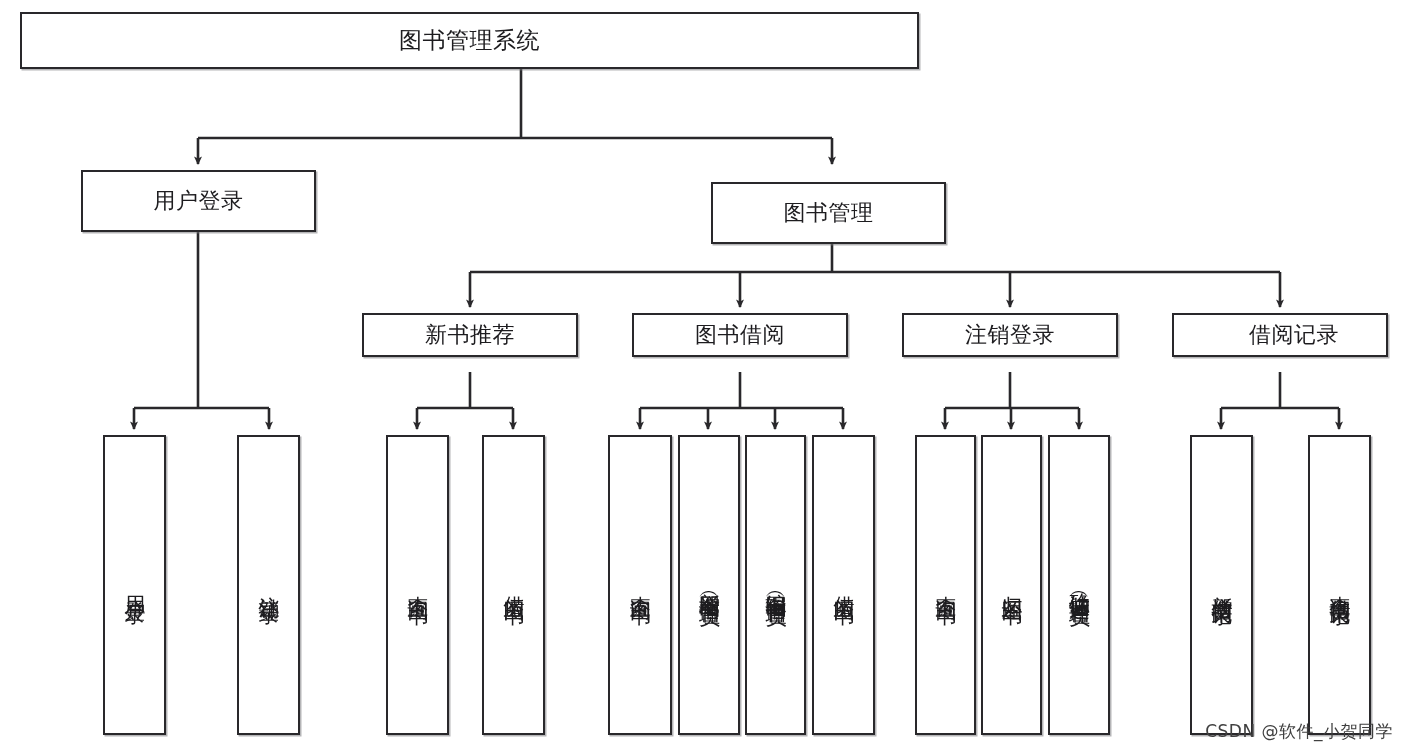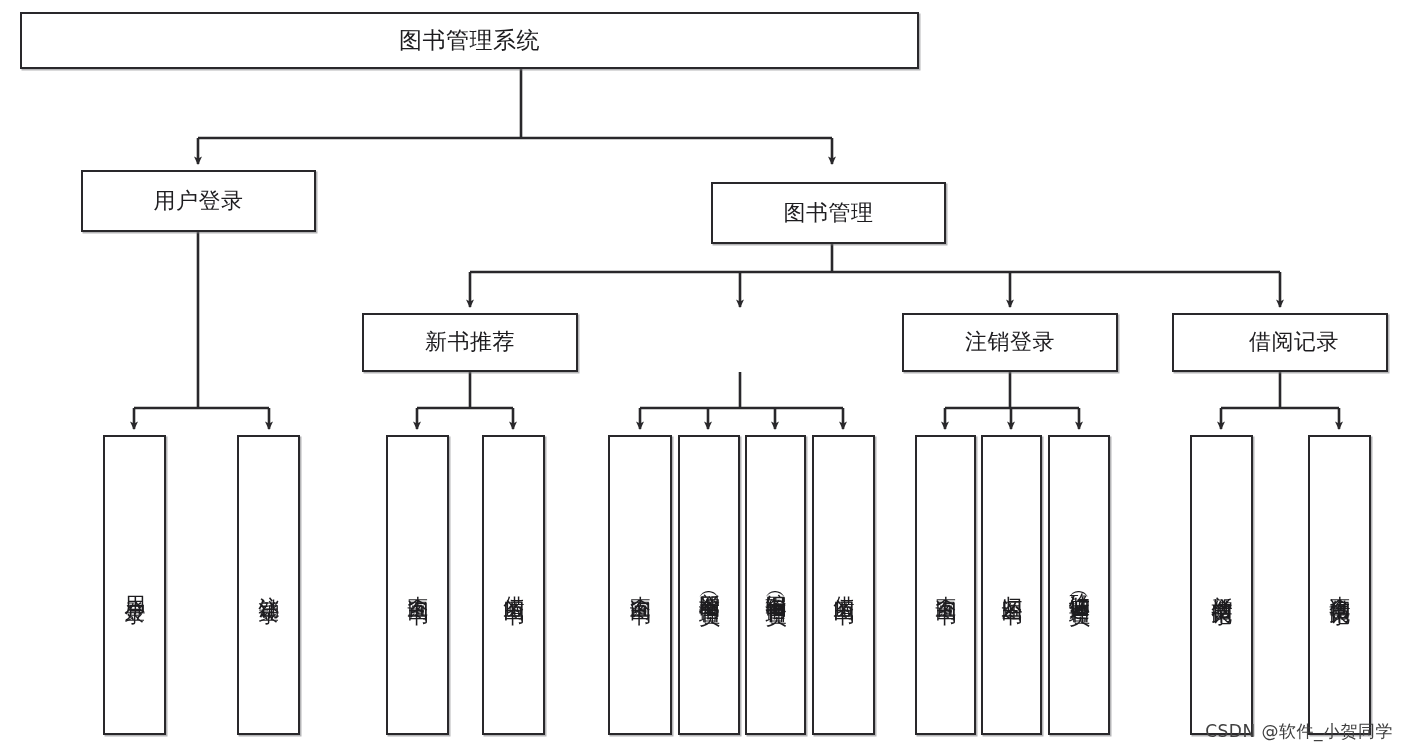--- a/index.html
+++ b/index.html
@@ -44,21 +44,21 @@
   }
   
   .n-root { left: 20px; top: 12px; width: 899px; height: 57px; }
   .n-root .node-label { font-size: 23px; }
   
   .n-l1 { height: 62px; }
   .n-l1 .node-label { font-size: 22px; }
   #node-user-login { left: 81px; top: 170px; width: 235px; }
   #node-book-manage { left: 711px; top: 170px; width: 235px; margin-top: 12px; }
   
-  .n-l2 { top: 313px; height: 59px; width: 216px; }
+  .n-l2 { top: 313px; height: 44px; width: 216px; }
   .n-l2 .node-label { font-size: 22px; }
   #node-new-book-rec { left: 362px; }
   #node-book-borrow { left: 632px; }
   #node-current-borrow { left: 902px; }
   #node-borrow-record { left: 1172px; padding-left: 28px; }
   
   .n-leaf {
     top: 435px;
     height: 300px;
     align-items: center;
@@ -146,20 +146,23 @@
   <div class="node n-l1" id="node-user-login">
     <span class="node-label">用户登录</span>
   </div>
   <div class="node n-l1" id="node-book-manage">
     <span class="node-label">图书管理</span>
   </div>
 
   <div class="node n-l2" id="node-new-book-rec">
     <span class="node-label">新书推荐</span>
   </div>
+  <div class="node n-l2" id="node-book-borrow">
+    <span class="node-label">图书借阅</span>
+  </div>
   <div class="node n-l2" id="node-current-borrow">
     <span class="node-label">注销登录</span>
   </div>
   <div class="node n-l2" id="node-borrow-record">
     <span class="node-label">借阅记录</span>
   </div>
 
   <div class="node n-leaf" style="left:103px; width:63px;">
     <span class="node-label">用户登录</span>
   </div>

